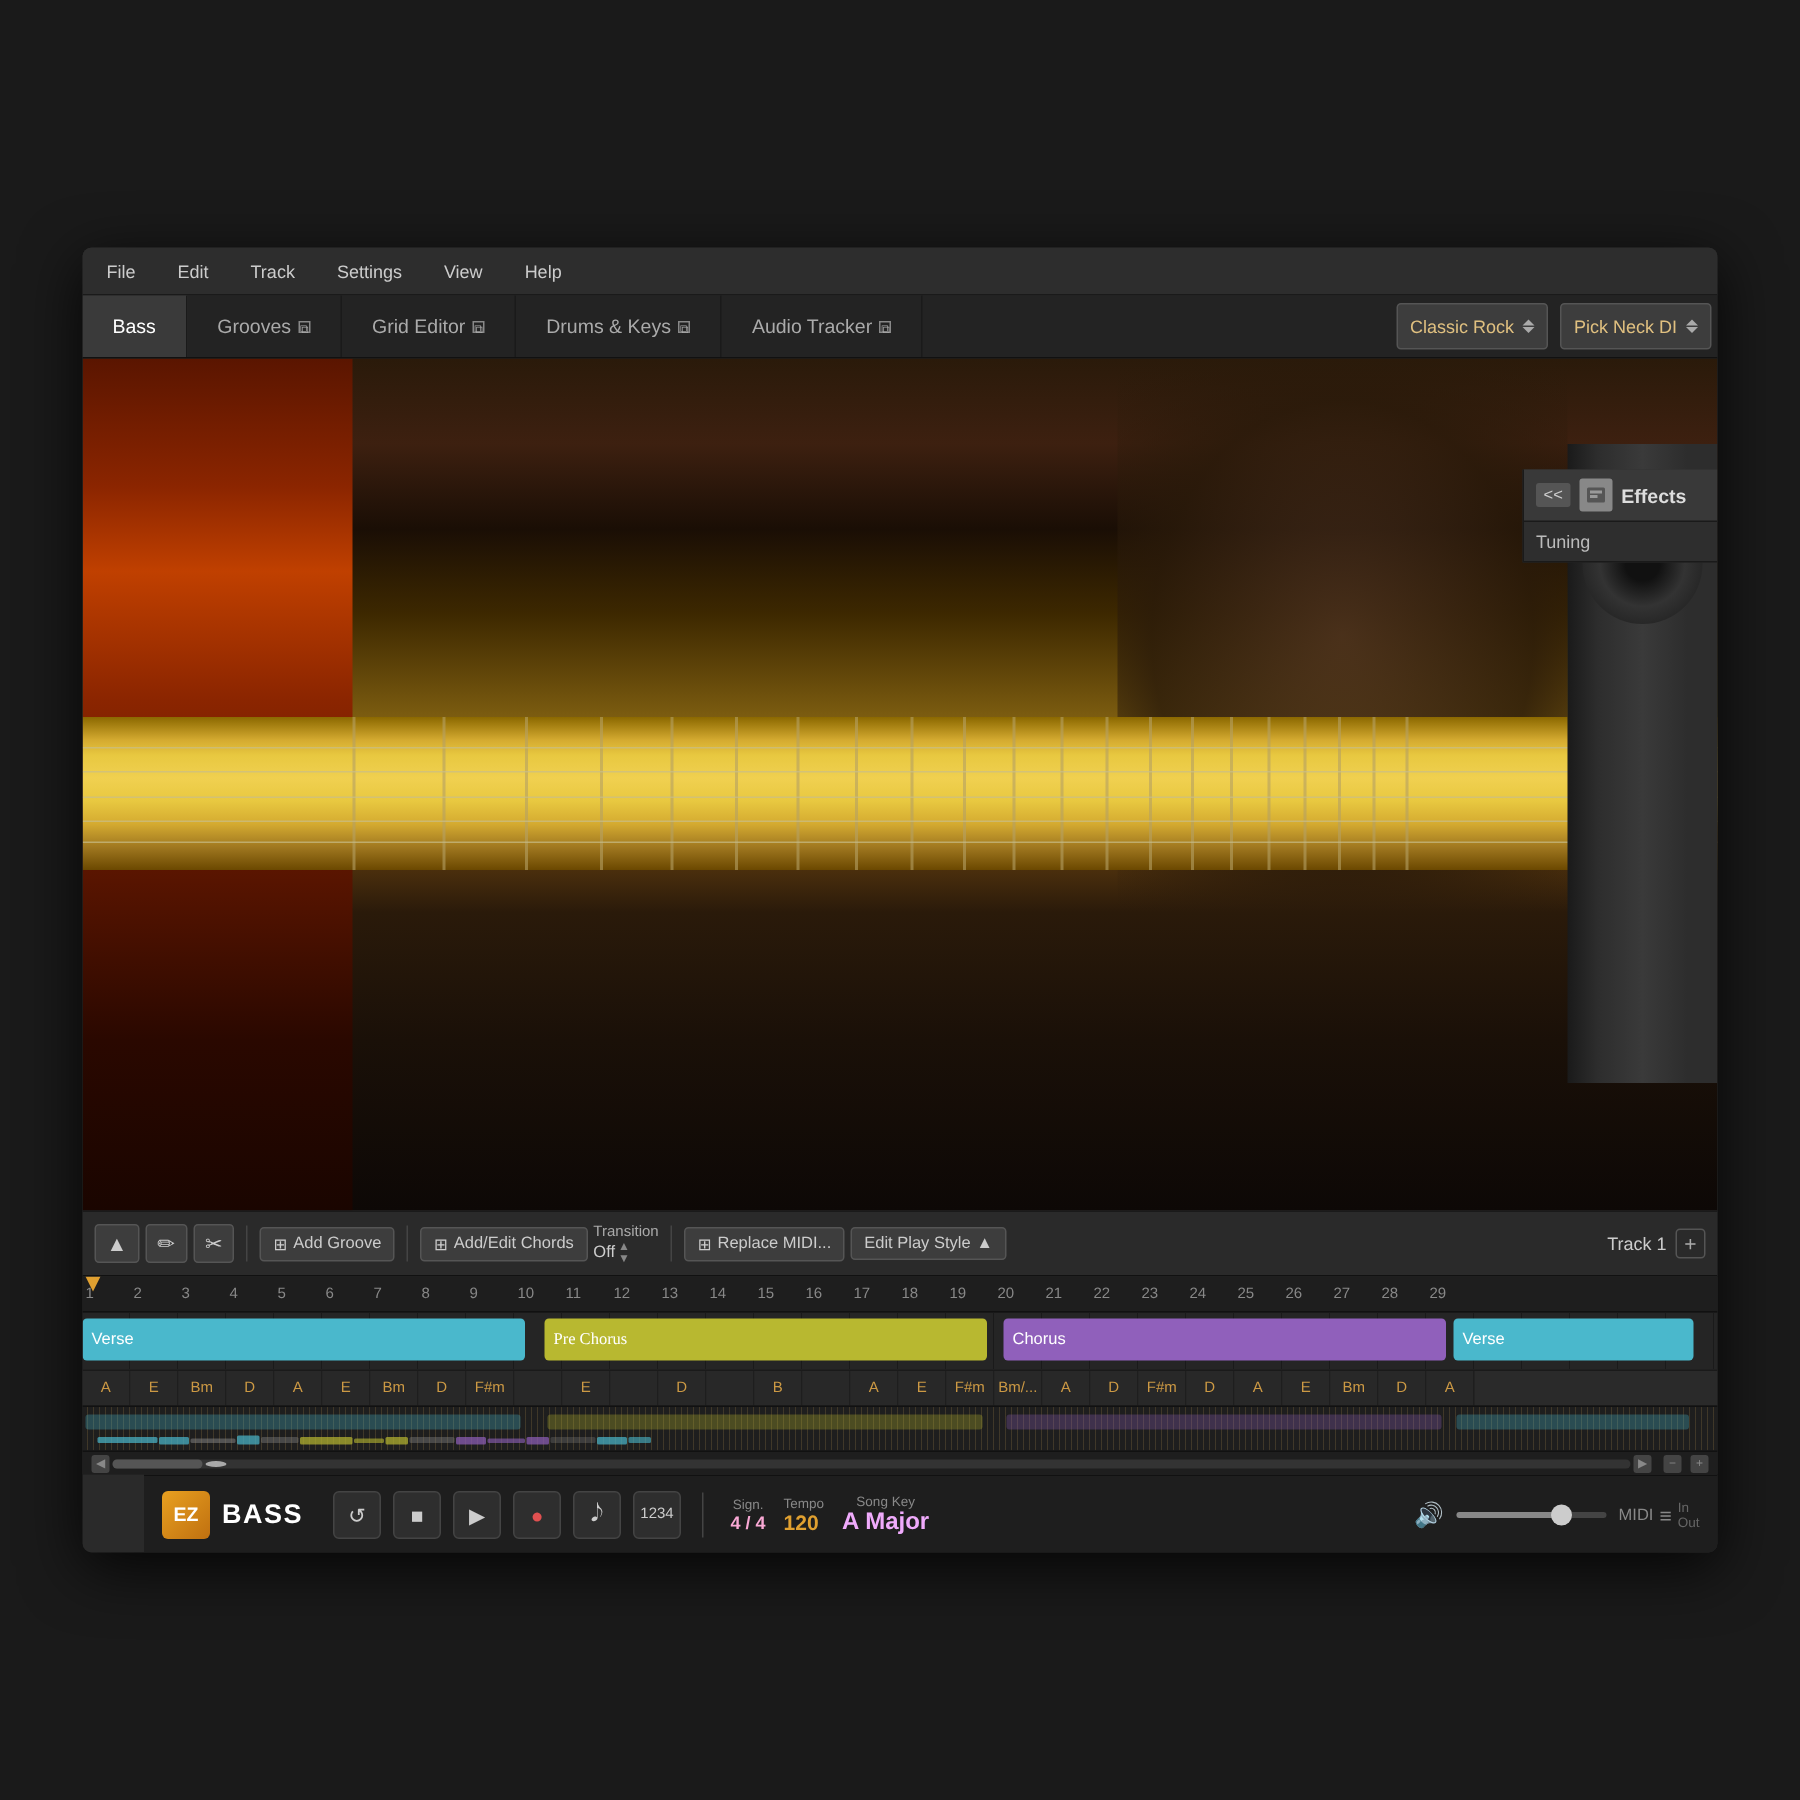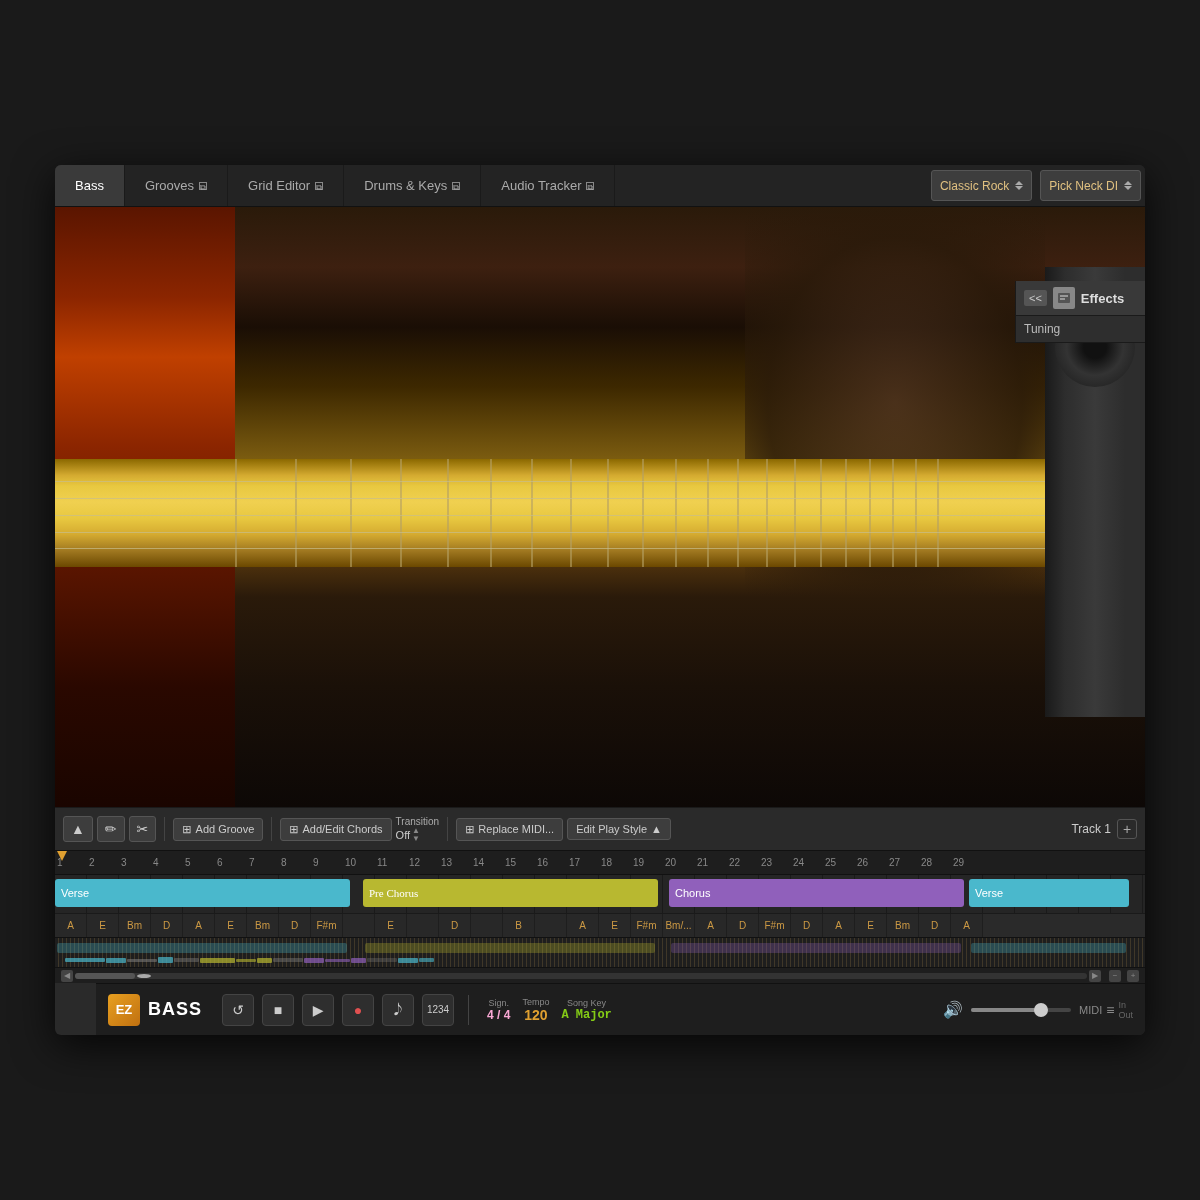--- a/index.html
+++ b/index.html
@@ -517,33 +517,32 @@
     }
     .time-sig-value {
       color: #f9a8d4;
       font-size: 12px;
       font-weight: bold;
     }
 
     .tempo-control {
       display: flex;
       flex-direction: column;
-      align-items: center;
     }
     .tempo-label { color: #888; font-size: 9px; }
     .tempo-value { color: #e0a030; font-size: 14px; font-weight: bold; }
 
     .song-key {
       display: flex;
       flex-direction: column;
       align-items: center;
       margin-left: 4px;
     }
     .song-key-label { color: #888; font-size: 9px; }
-    .song-key-value { color: #84cc16; font-size: 12px; font-weight: bold; font-family: Liberation Mono, monospace; }
+    .song-key-value { color: #f0abfc; font-size: 16px; font-weight: bold; }
 
     .volume-section {
       margin-left: auto;
       display: flex;
       align-items: center;
       gap: 8px;
     }
     .volume-icon {
       color: #888;
       font-size: 16px;
@@ -610,20 +609,28 @@
       position: absolute;
       top: 0; left: 0; right: 0; bottom: 0;
       background: repeating-linear-gradient(90deg, transparent 0, transparent 31px, #1a1a1a 31px, #1a1a1a 32px);
     }
   </style>
 </head>
 <body>
 
 <div class="app-window">
 
+  <div class="menu-bar">
+    <span class="menu-item">File</span>
+    <span class="menu-item">Edit</span>
+    <span class="menu-item">Track</span>
+    <span class="menu-item">Settings</span>
+    <span class="menu-item">View</span>
+    <span class="menu-item">Help</span>
+  </div>
 
   <div class="tab-bar">
     <div class="tab active">
       <span>Bass</span>
     </div>
     <div class="tab">
       <span>Grooves</span>
       <span class="tab-icon">⧉</span>
     </div>
     <div class="tab">

